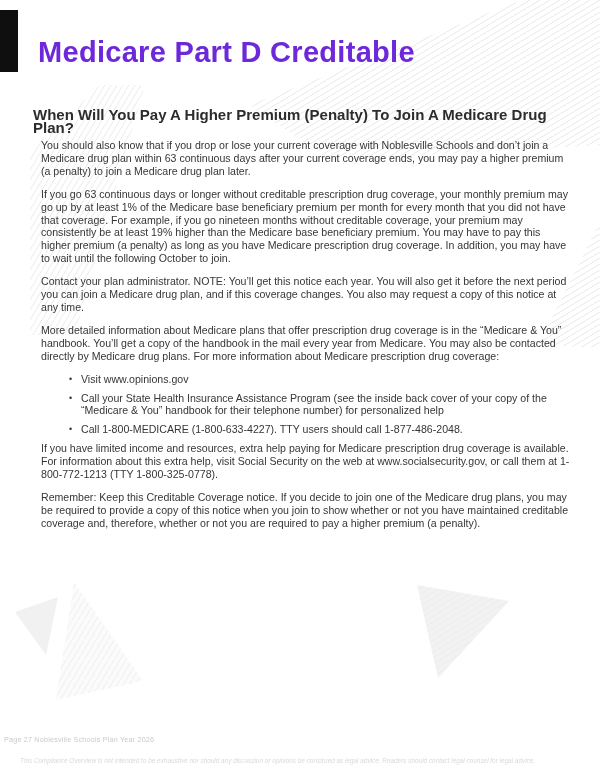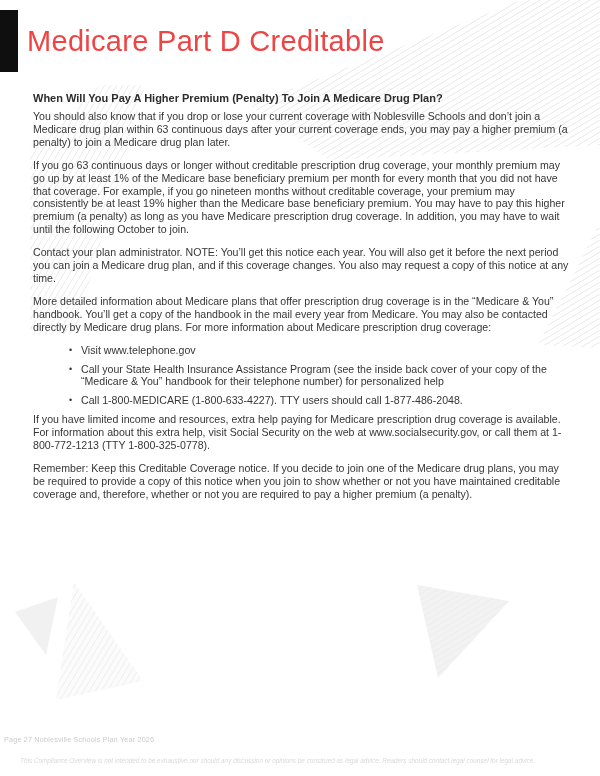--- a/index.html
+++ b/index.html
@@ -10,35 +10,35 @@
     position:relative;
     overflow:hidden;
   }
   .decor { position:absolute; left:0; top:0; z-index:0; }
   .accent-bar {
     position:absolute; left:0; top:10px;
     width:18px; height:62px;
     background:#0f0f0f; z-index:2;
   }
   h1.page-title {
-    position:absolute; left:27px; top:26px; margin:0;
-    font-size:29px; line-height:1.1; font-weight:400;
-    color:#ef4444; letter-spacing:0.3px; z-index:2;
+    position:absolute; left:27px; top:26px; margin:11px;
+    font-size:29px; line-height:1.1; font-weight:700;
+    color:#6d28d9; letter-spacing:0.3px; z-index:2;
     white-space:nowrap;
   }
   .content {
     position:absolute; left:33px; top:92px; width:537px;
     color:#363636; font-size:10.6px; line-height:12.9px;
     z-index:1;
   }
   .content h2 {
-    font-size:11px; line-height:13px; font-weight:bold;
-    color:#2c2c2c; margin:0 0 5px 0;
+    font-size:15px; line-height:13px; font-weight:bold;
+    color:#2c2c2c; margin:16px 0 5px 0;
   }
-  .content p { margin:0 0 10px 0; }
+  .content p { margin:0 0 10px 8px; }
   .content ul {
     list-style:none; margin:0 0 2px 0; padding:0 0 0 36px;
   }
   .content li {
     position:relative; padding-left:12px; margin-bottom:6px;
   }
   .content li .bullet {
     position:absolute; left:0; top:0; font-size:9px; color:#363636;
   }
   .footer-info {
@@ -89,21 +89,21 @@
   <p>You should also know that if you drop or lose your current coverage with Noblesville Schools and don’t join a Medicare drug plan within 63 continuous days after your current coverage ends, you may pay a higher premium (a penalty) to join a Medicare drug plan later.</p>
   <p>If you go 63 continuous days or longer without creditable prescription drug coverage, your monthly premium may go up by at least 1% of the Medicare base beneficiary premium per month for every month that you did not have that coverage. For example, if you go nineteen months without creditable coverage, your premium may consistently be at least 19% higher than the Medicare base beneficiary premium. You may have to pay this higher premium (a penalty) as long as you have Medicare prescription drug coverage. In addition, you may have to wait until the following October to join.</p>
 
   <p>Contact your plan administrator. NOTE: You’ll get this notice each year. You will also get it before the next period you can join a Medicare drug plan, and if this coverage changes. You also may request a copy of this notice at any time.</p>
 
   <p>More detailed information about Medicare plans that offer prescription drug coverage is in the “Medicare &amp; You” handbook. You’ll get a copy of the handbook in the mail every year from Medicare. You may also be contacted directly by Medicare drug plans. For more information about Medicare prescription drug coverage:</p>
 
   <ul>
     <li>
       <span class="bullet">•</span>
-      <span>Visit www.telephone.gov</span>
+      <span>Visit www.opinions.gov</span>
     </li>
     <li>
       <span class="bullet">•</span>
       <span>Call your State Health Insurance Assistance Program (see the inside back cover of your copy of the “Medicare &amp; You” handbook for their telephone number) for personalized help</span>
     </li>
     <li>
       <span class="bullet">•</span>
       <span>Call 1-800-MEDICARE (1-800-633-4227). TTY users should call 1-877-486-2048.</span>
     </li>
   </ul>

